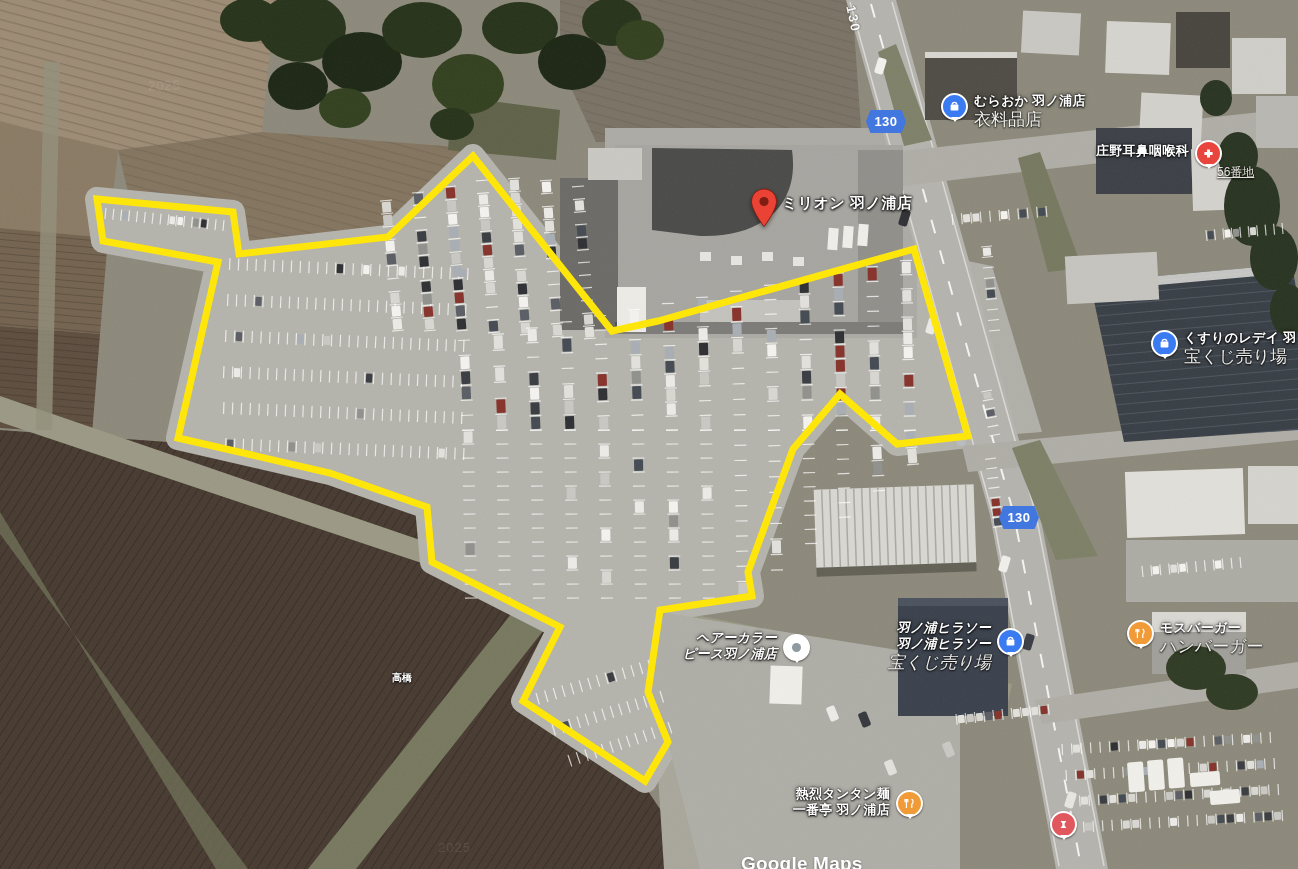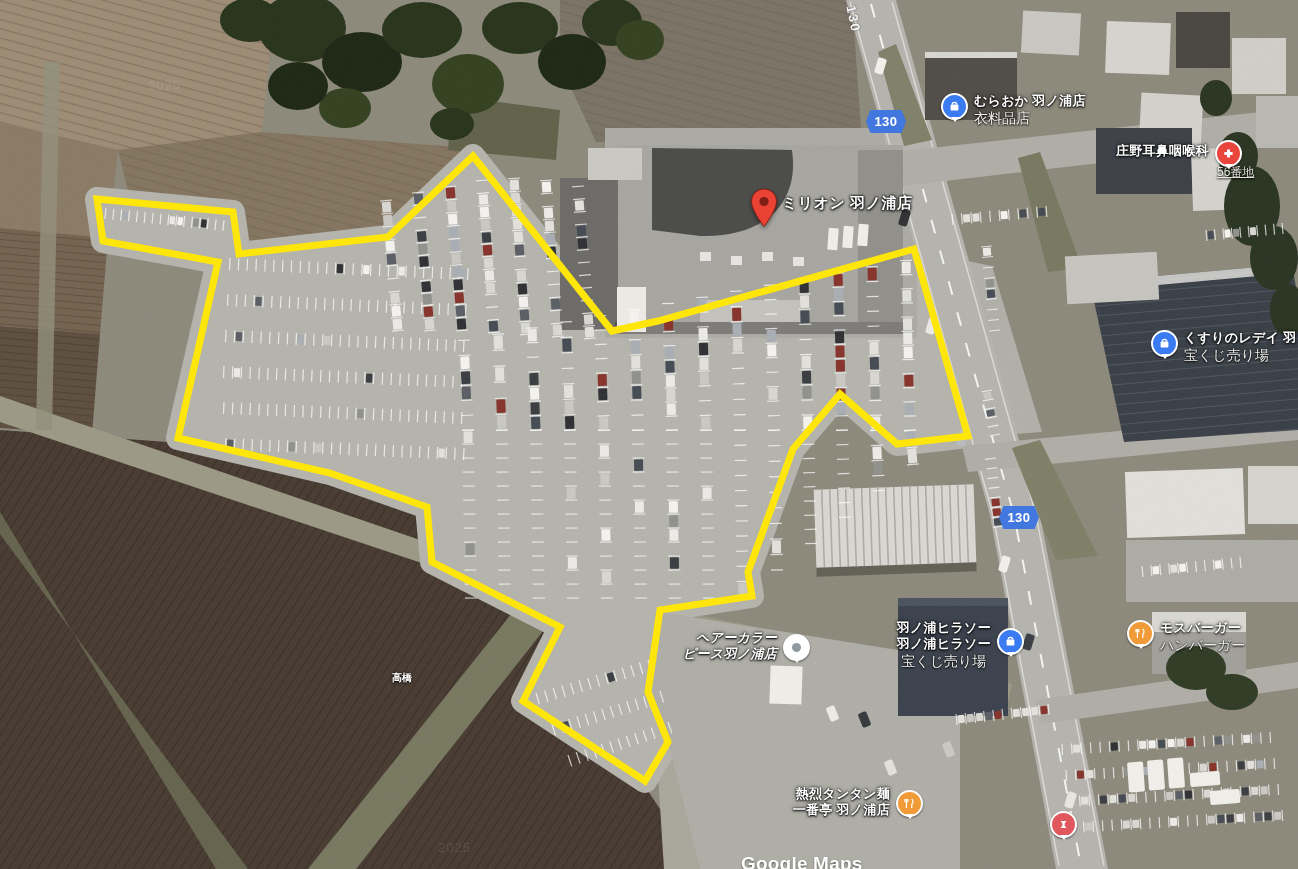--- a/index.html
+++ b/index.html
@@ -6,21 +6,21 @@
   .stage{position:relative;width:1298px;height:869px;overflow:hidden;
          font-family:"Liberation Sans",sans-serif;background:#8C897B;}
   .stage svg.map{position:absolute;left:0;top:0;z-index:0;display:block;}
 
   
   .poi{position:absolute;display:flex;align-items:flex-start;gap:6px;z-index:6;cursor:pointer;}
   .poi .txt{display:flex;flex-direction:column;line-height:1.22;}
   .poi.right .txt{align-items:flex-end;text-align:right;}
   .nm{font-size:13px;font-weight:700;color:#fff;white-space:nowrap;letter-spacing:.3px;
       text-shadow:0 0 2px rgba(0,0,0,.95),0 0 4px rgba(0,0,0,.65),0 1px 2px rgba(0,0,0,.9);}
-  .sub{font-size:14px;font-weight:400;color:#efefec;white-space:nowrap;margin-top:1px;
+  .sub{font-size:17px;font-weight:400;color:#efefec;white-space:nowrap;margin-top:1px;
       text-shadow:0 0 2px rgba(0,0,0,.95),0 1px 2px rgba(0,0,0,.85);}
   .center-sub{align-self:center;}
   .icn{width:23px;height:23px;border-radius:50%;flex:none;position:relative;
        display:flex;align-items:center;justify-content:center;
        border:2px solid #fff;box-shadow:0 1px 2px rgba(0,0,0,.55);}
   .icn::after{content:'';position:absolute;left:50%;bottom:-8px;transform:translateX(-50%);
        border:4px solid transparent;border-top:5px solid #fff;}
   .blue{background:#3A7BF2;} .orange{background:#F09B37;} .red{background:#E8453C;}
   .pink{background:#E0585E;} .white-pin{background:#fff;}
   .dot{width:9px;height:9px;border-radius:50%;background:#8E9AA0;}
@@ -1244,21 +1244,21 @@
           <path d="M4.2 4.6 a2.3 2.3 0 0 1 4.6 0" stroke="#fff" stroke-width="1.3" fill="none"></path>
           <rect x="2.6" y="4.6" width="7.8" height="6" rx="0.8" fill="#fff"></rect>
         </svg>
     </span>
     <div class="txt">
       <span class="nm">むらおか 羽ノ浦店</span>
       <span class="sub">衣料品店</span>
     </div>
   </div>
 
-  <div class="poi right" style="right:56px;top:140px;">
+  <div class="poi right" style="right:76px;top:140px;">
     <div class="txt" style="margin-top:3px;">
       <span class="nm">庄野耳鼻咽喉科</span>
     </div>
     <span class="icn red">
       <svg width="13" height="13" viewBox="0 0 13 13" class="glyph">
           <path d="M5 2.4 h3 v2.6 h2.6 v3 H8 v2.6 H5 V8 H2.4 V5 H5 z" fill="#fff"></path>
         </svg>
     </span>
   </div>
   <div class="plain-label addr" style="left:1217px;top:164px;text-decoration:underline;">
@@ -1285,21 +1285,21 @@
           <path d="M3.4 2 v9 M2 2 v3.2 M4.8 2 v3.2" stroke="#fff" stroke-width="1.2" fill="none"></path>
           <path d="M8.6 2 c1.9 1.2 1.9 4 .2 5.2 L8.8 11" stroke="#fff" stroke-width="1.2" fill="none"></path>
         </svg>
     </span>
     <div class="txt">
       <span class="nm">モスバーガー</span>
       <span class="sub">ハンバーガー</span>
     </div>
   </div>
 
-  <div class="poi right" style="right:274px;top:620px;">
+  <div class="poi right" style="right:274px;top:620px;font-style:italic;">
     <div class="txt">
       <span class="nm">羽ノ浦ヒラソー</span>
       <span class="nm">羽ノ浦ヒラソー</span>
       <span class="sub center-sub">宝くじ売り場</span>
     </div>
     <span class="icn blue" style="margin-top:8px;">
       <svg width="13" height="13" viewBox="0 0 13 13" class="glyph">
           <path d="M4.2 4.6 a2.3 2.3 0 0 1 4.6 0" stroke="#fff" stroke-width="1.3" fill="none"></path>
           <rect x="2.6" y="4.6" width="7.8" height="6" rx="0.8" fill="#fff"></rect>
         </svg>

